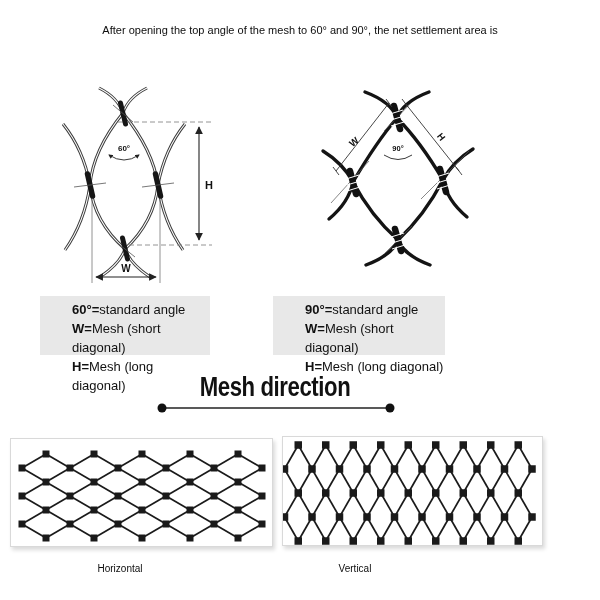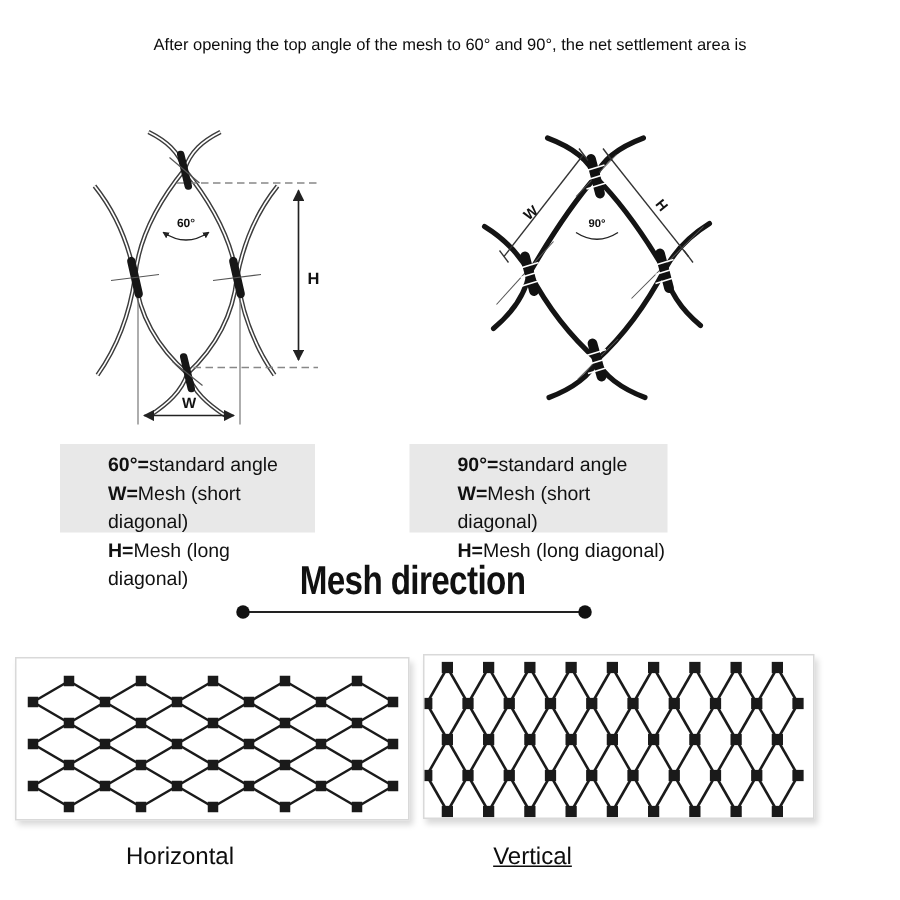--- a/index.html
+++ b/index.html
@@ -16,23 +16,23 @@
   #legend90{left:273px;top:296px;width:172px;height:59px;}
   .legend b{font-weight:700;}
   
   #direction-title{top:372px;left:0;width:550px;text-align:center;font-size:27px;font-weight:700;
     letter-spacing:-.5px;transform:scaleX(.82);transform-origin:50% 50%;}
   
   .panel{background:#fff;border:1px solid #d9d9d9;box-shadow:2px 3px 4px rgba(0,0,0,.15);box-sizing:border-box;}
   #panel-horizontal{left:10px;top:438px;width:263px;height:109px;}
   #panel-vertical{left:282px;top:436px;width:261px;height:110px;}
   .panel svg{display:block;width:100%;height:100%;}
-  .panel-label{top:563px;font-size:16px;text-align:center;color:#0d0d0d;}
+  .panel-label{top:563px;font-size:10px;text-align:center;color:#0d0d0d;}
   #label-horizontal{left:20px;width:200px;}
-  #label-vertical{left:255px;width:200px;text-decoration:underline;}
+  #label-vertical{left:255px;width:200px;}
   svg text{font-family:"Liberation Sans","DejaVu Sans",sans-serif;}
 </style>
 </head>
 <body>
 
 <div id="header" class="abs">
   <div>After opening the top angle of the mesh to 60° and 90°, the net settlement area is</div>
 </div>
 
 <svg class="abs" style="left:40px;top:80px" width="180" height="215" viewBox="40 80 180 215">

